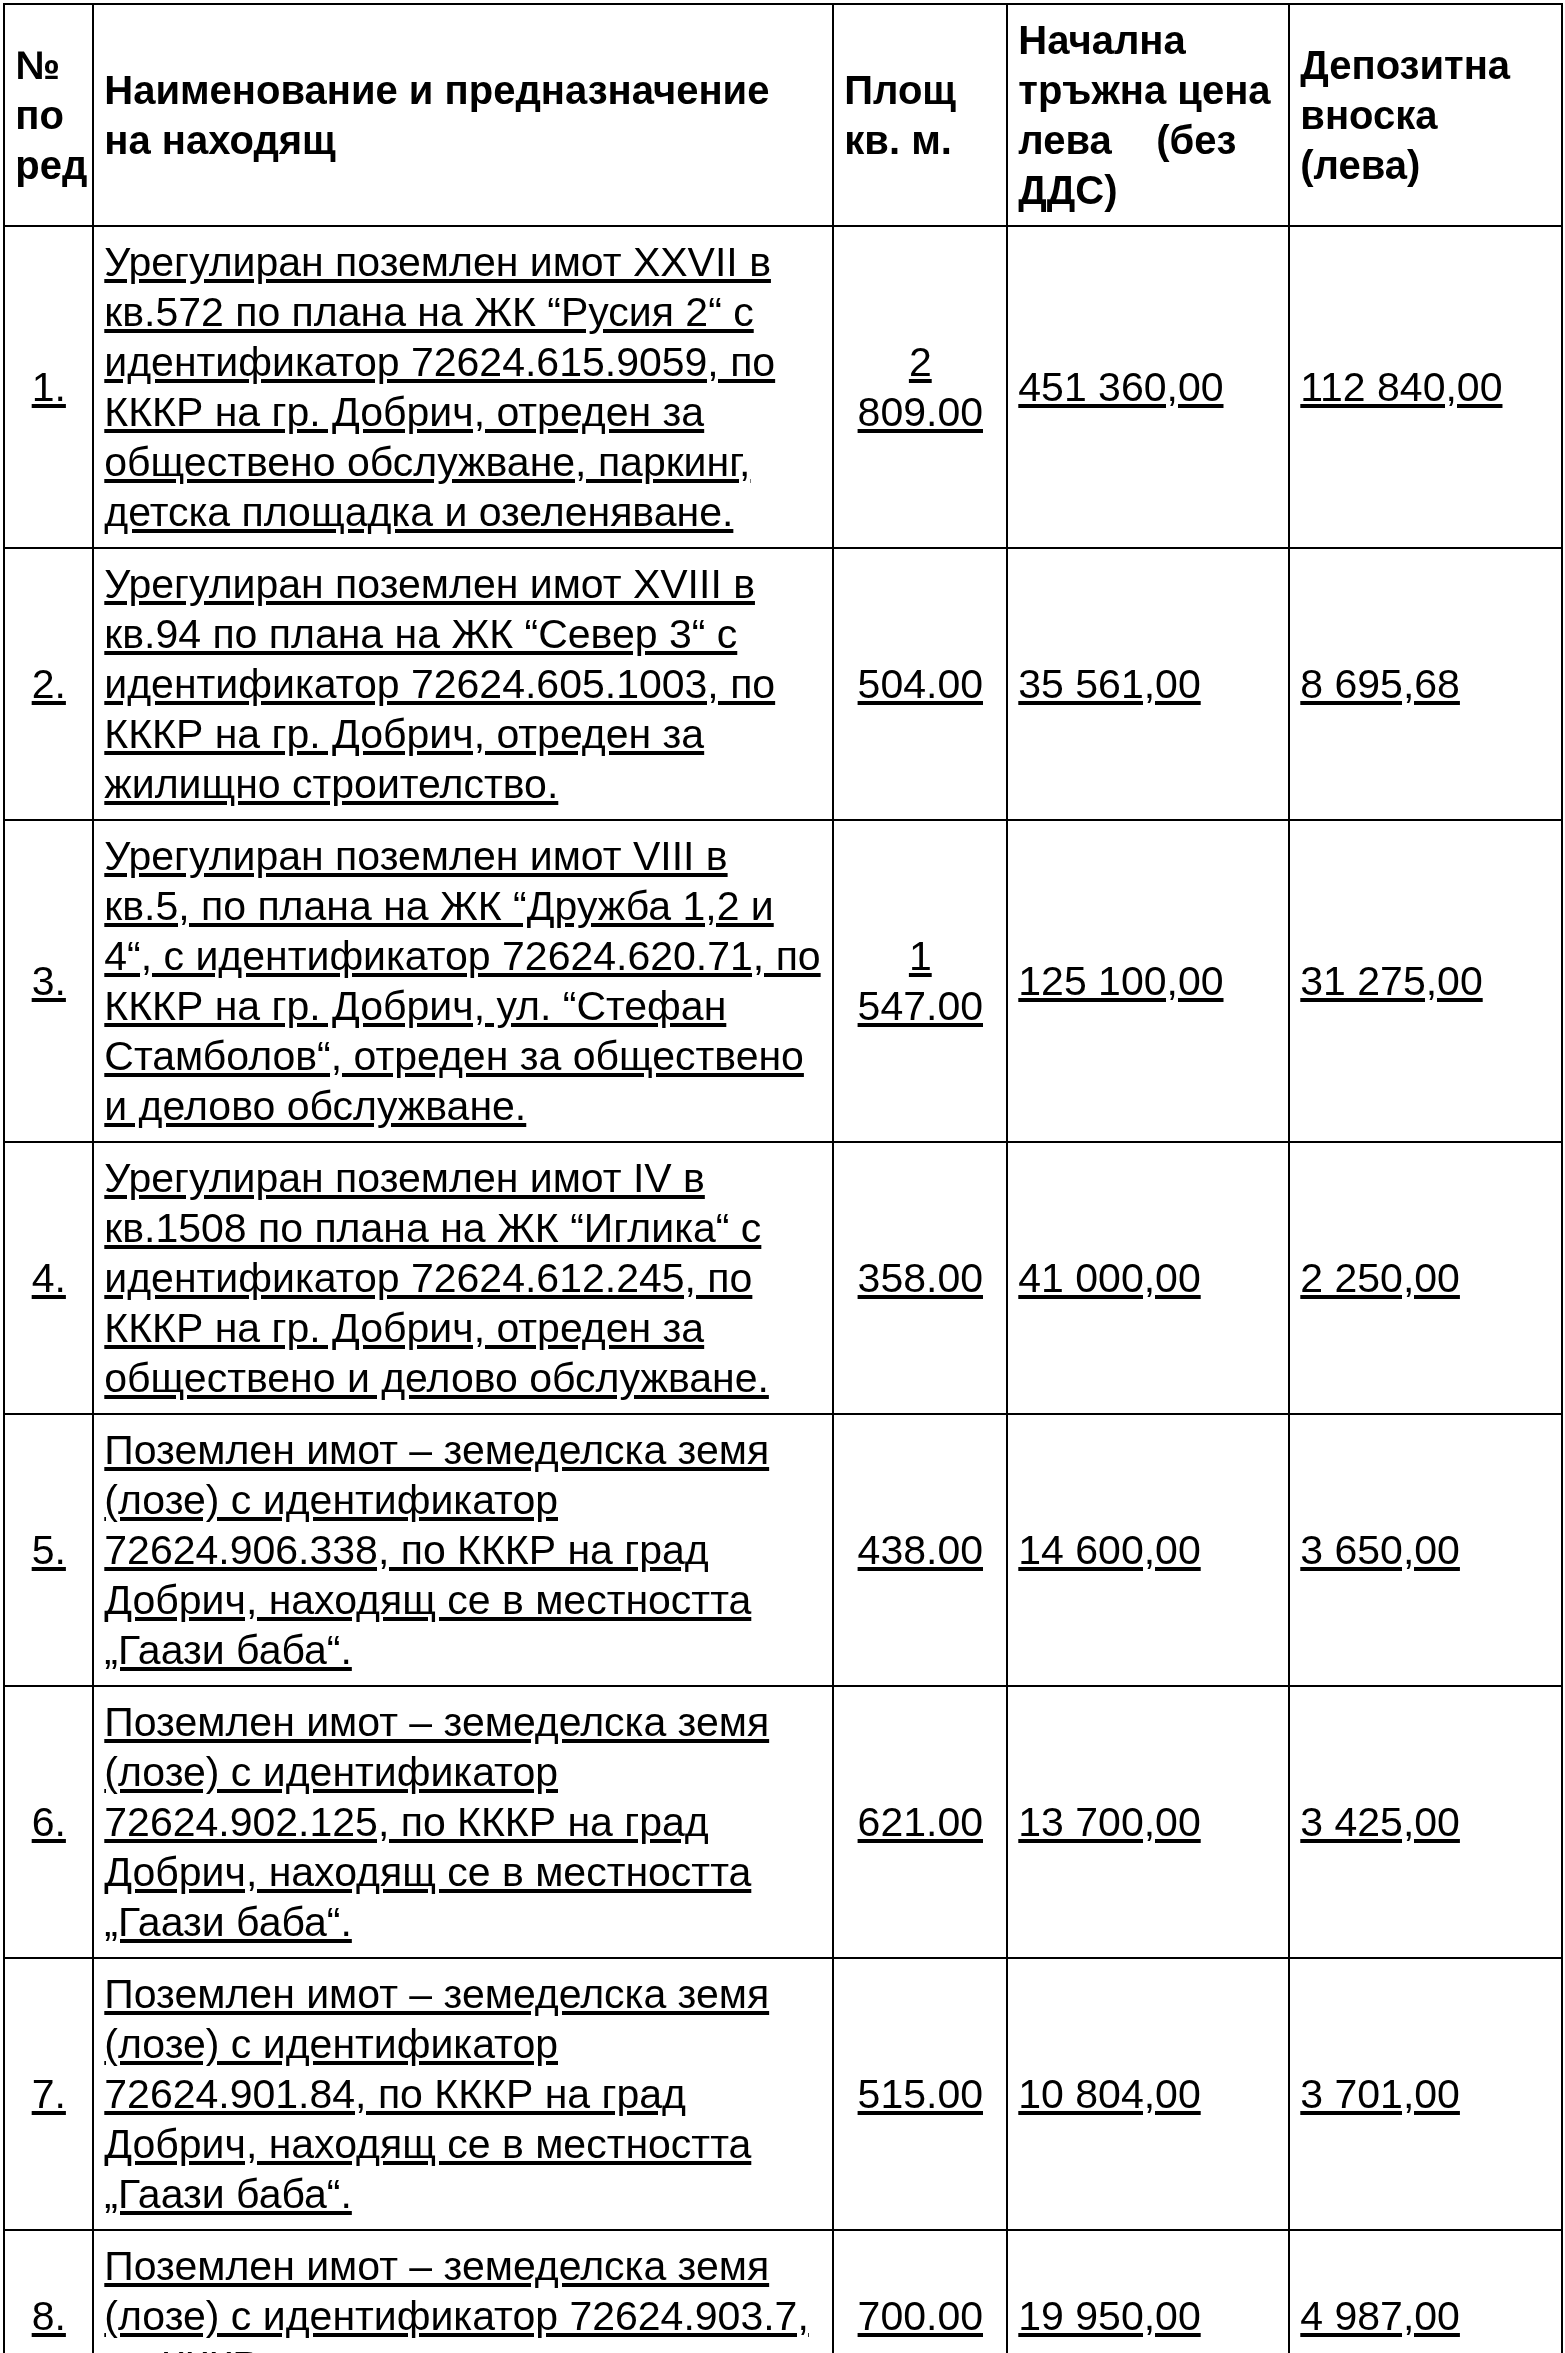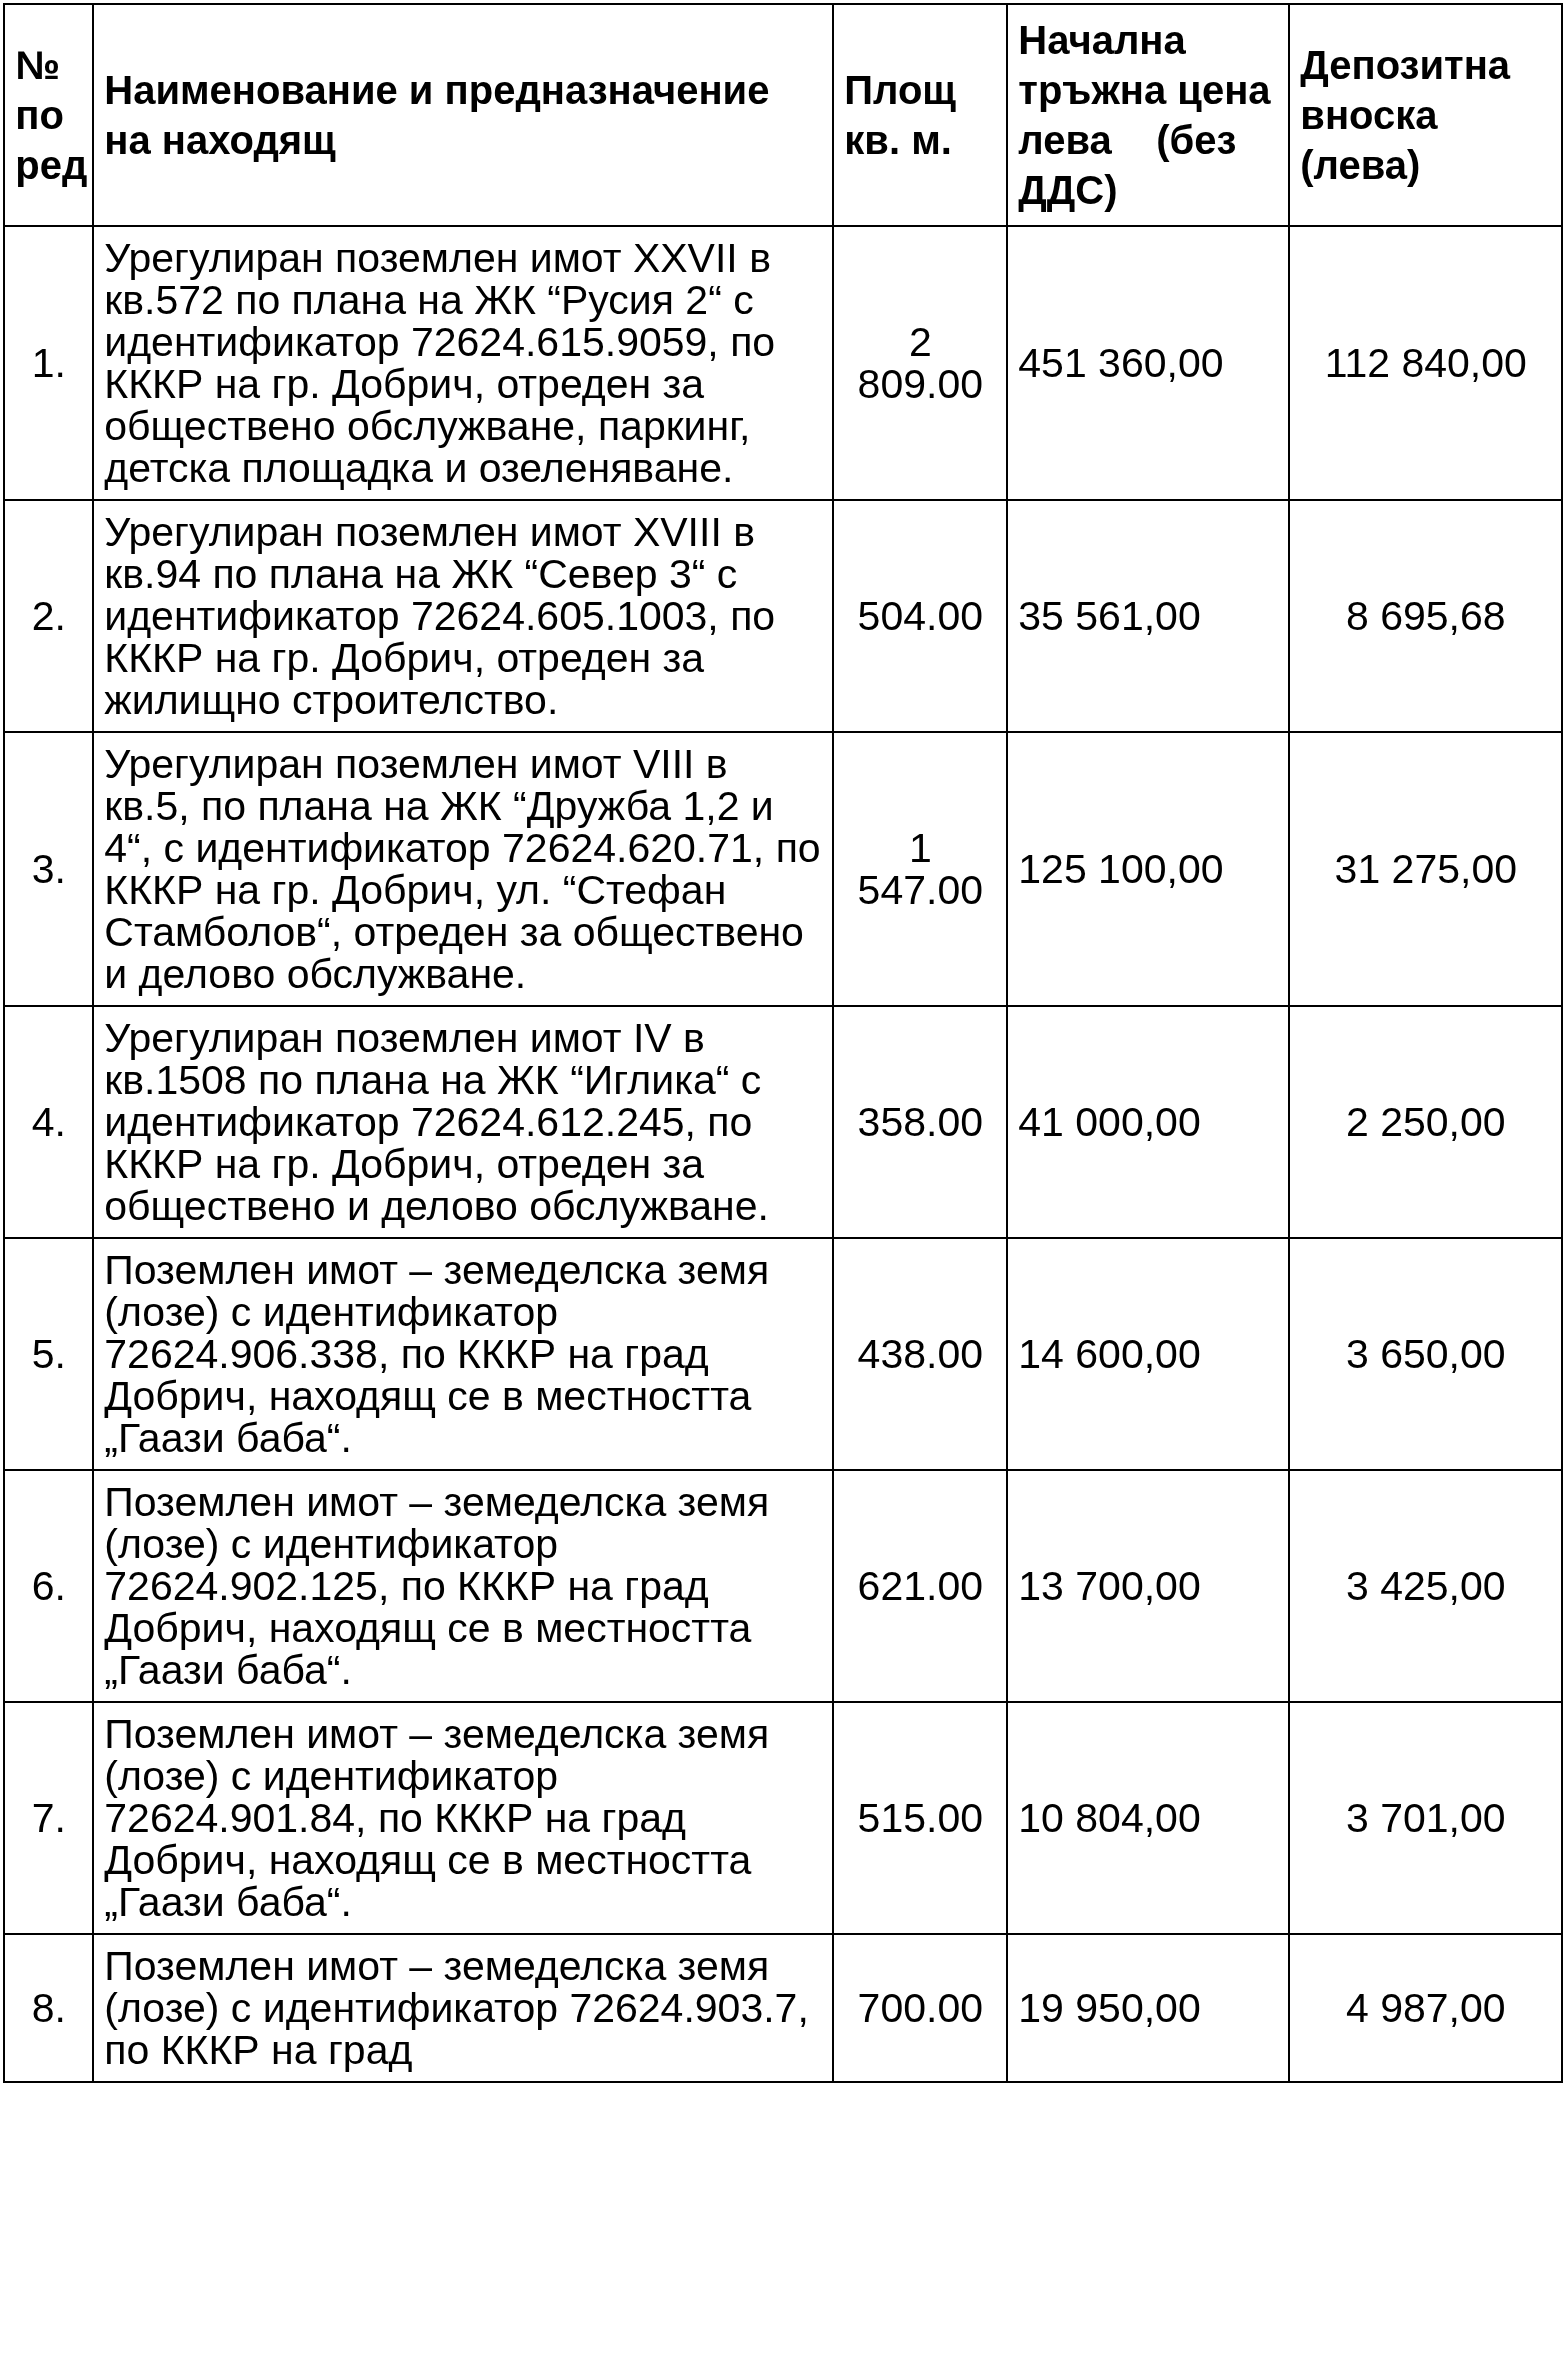--- a/index.html
+++ b/index.html
@@ -26,29 +26,30 @@
     font-weight: bold;
     font-size: 40px;
     line-height: 50px;
     text-align: left;
     padding: 10px;
     white-space: pre-wrap;      
     word-wrap: normal;
   }
   table.props td {
     font-size: 41px;
-    line-height: 42px;
+    line-height: 50px;
     padding: 10px;
     white-space: pre-line;      
+    text-decoration: underline;
   }
   td.c-num    { text-align: center; }
   td.c-name   { text-align: left; }
   td.c-area   { text-align: center; }
   td.c-price  { text-align: left; }
-  td.c-deposit{ text-align: center; }
+  td.c-deposit{ }
   col.w-num     { width: 89px; }
   col.w-name    { width: 740px; }
   col.w-area    { width: 174px; }
   col.w-price   { width: 282px; }
   col.w-deposit { width: 273px; }
 </style>
 </head>
 <body>
 
 <table class="props">

